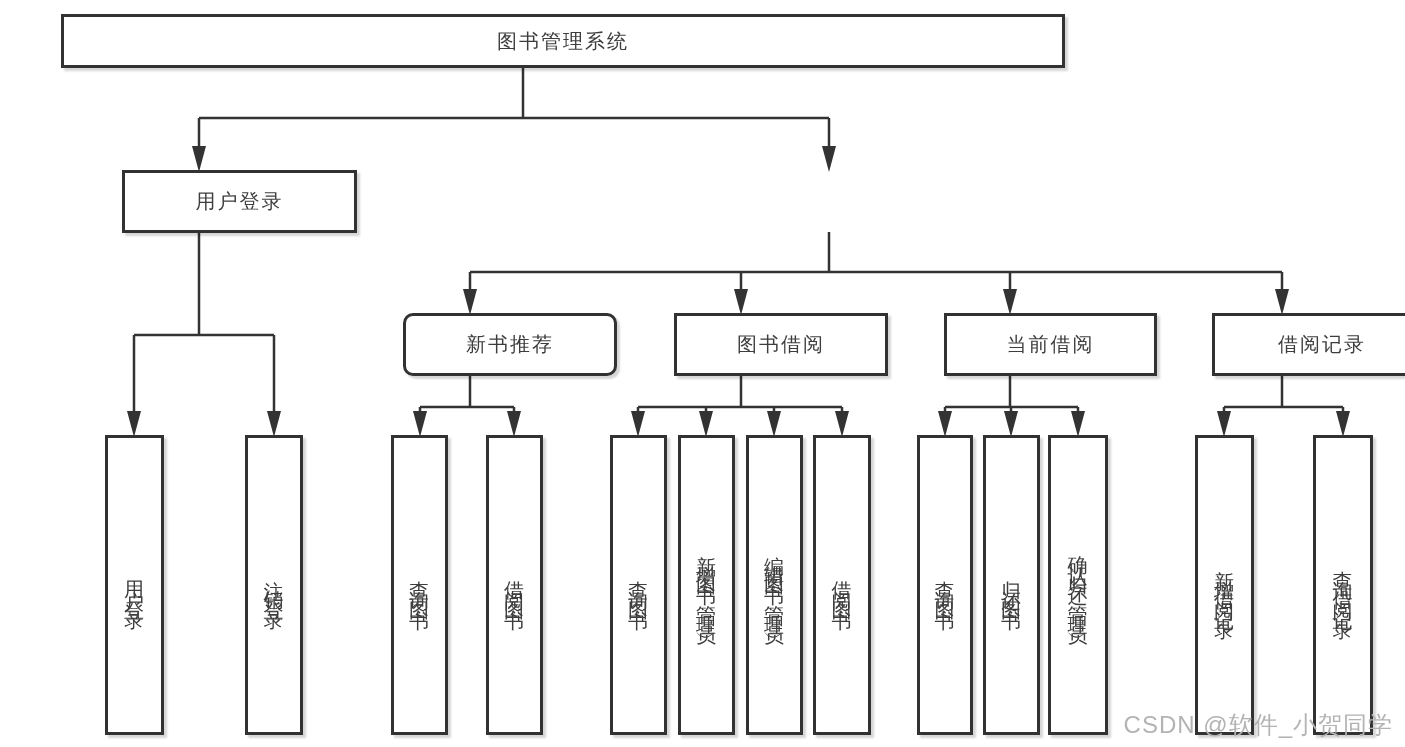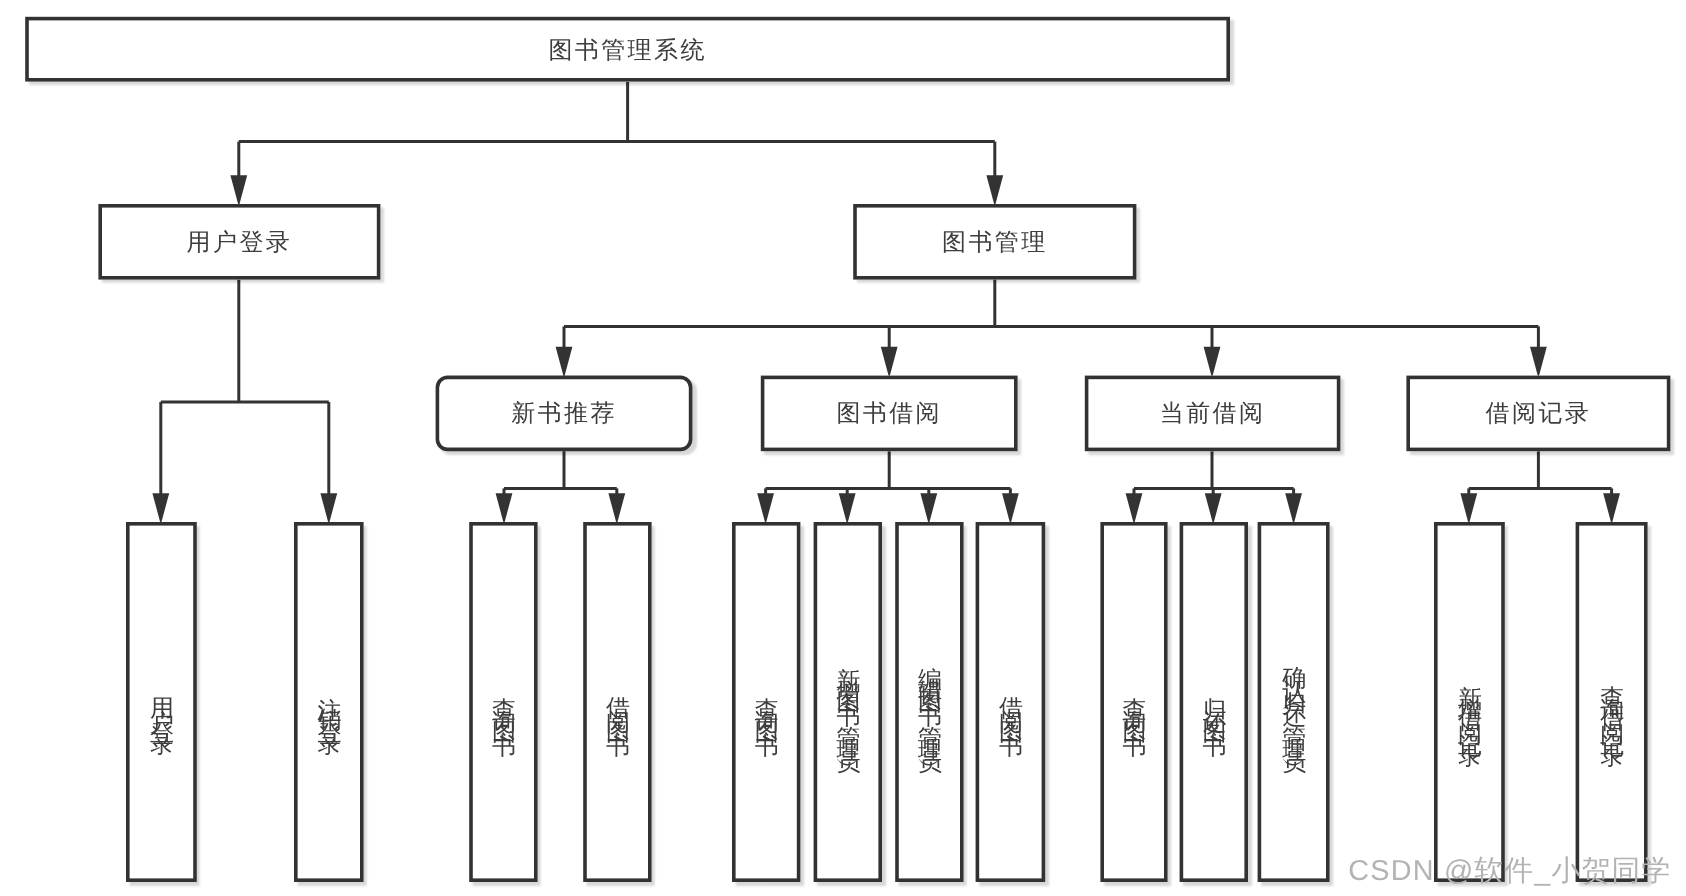--- a/index.html
+++ b/index.html
@@ -26,20 +26,21 @@
     display: flex;
     align-items: center;
     justify-content: center;
     color: #3d3d3d;
     box-shadow: 3px 3px 2px rgba(0,0,0,0.16);
   }
   .node-h {
     font-size: 20px;
     letter-spacing: 2px;
     white-space: nowrap;
+    margin-left: 40px;
   }
   .node-v {
     writing-mode: vertical-rl;
     text-orientation: mixed;
     font-size: 20px;
     letter-spacing: 10px;
     line-height: 1;
   }
   .watermark {
     position: absolute;
@@ -115,21 +116,20 @@
     <path d="M1224 407 H1343"></path>
     <path d="M1224 407 V415"></path>
     <polygon points="1224,437 1217,411 1231,411"></polygon>
     <path d="M1343 407 V415"></path>
     <polygon points="1343,437 1336,411 1350,411"></polygon>
   </svg>
 
   <div class="node node-h" style="left:21px; top:14px; width:1004px; height:54px;">图书管理系统</div>
 
   <div class="node node-h" style="left:82px; top:170px; width:235px; height:63px;">用户登录</div>
-  <div class="node node-h" style="left:711px; top:170px; width:236px; height:63px;">图书管理</div>
 
   <div class="node node-h" style="left:363px; top:313px; width:214px; height:63px;border-radius:10px;">新书推荐</div>
   <div class="node node-h" style="left:904px; top:313px; width:213px; height:63px;">当前借阅</div>
   <div class="node node-h" style="left:634px; top:313px; width:214px; height:63px;">图书借阅</div>
   <div class="node node-h" style="left:1172px; top:313px; width:220px; height:63px;">借阅记录</div>
 
   <div class="node node-v" style="left:105px; top:435px; width:59px; height:300px;">用户登录</div>
   <div class="node node-v" style="left:245px; top:435px; width:58px; height:300px;">注销登录</div>
 
   <div class="node node-v" style="left:391px; top:435px; width:57px; height:300px;">查询图书</div>

